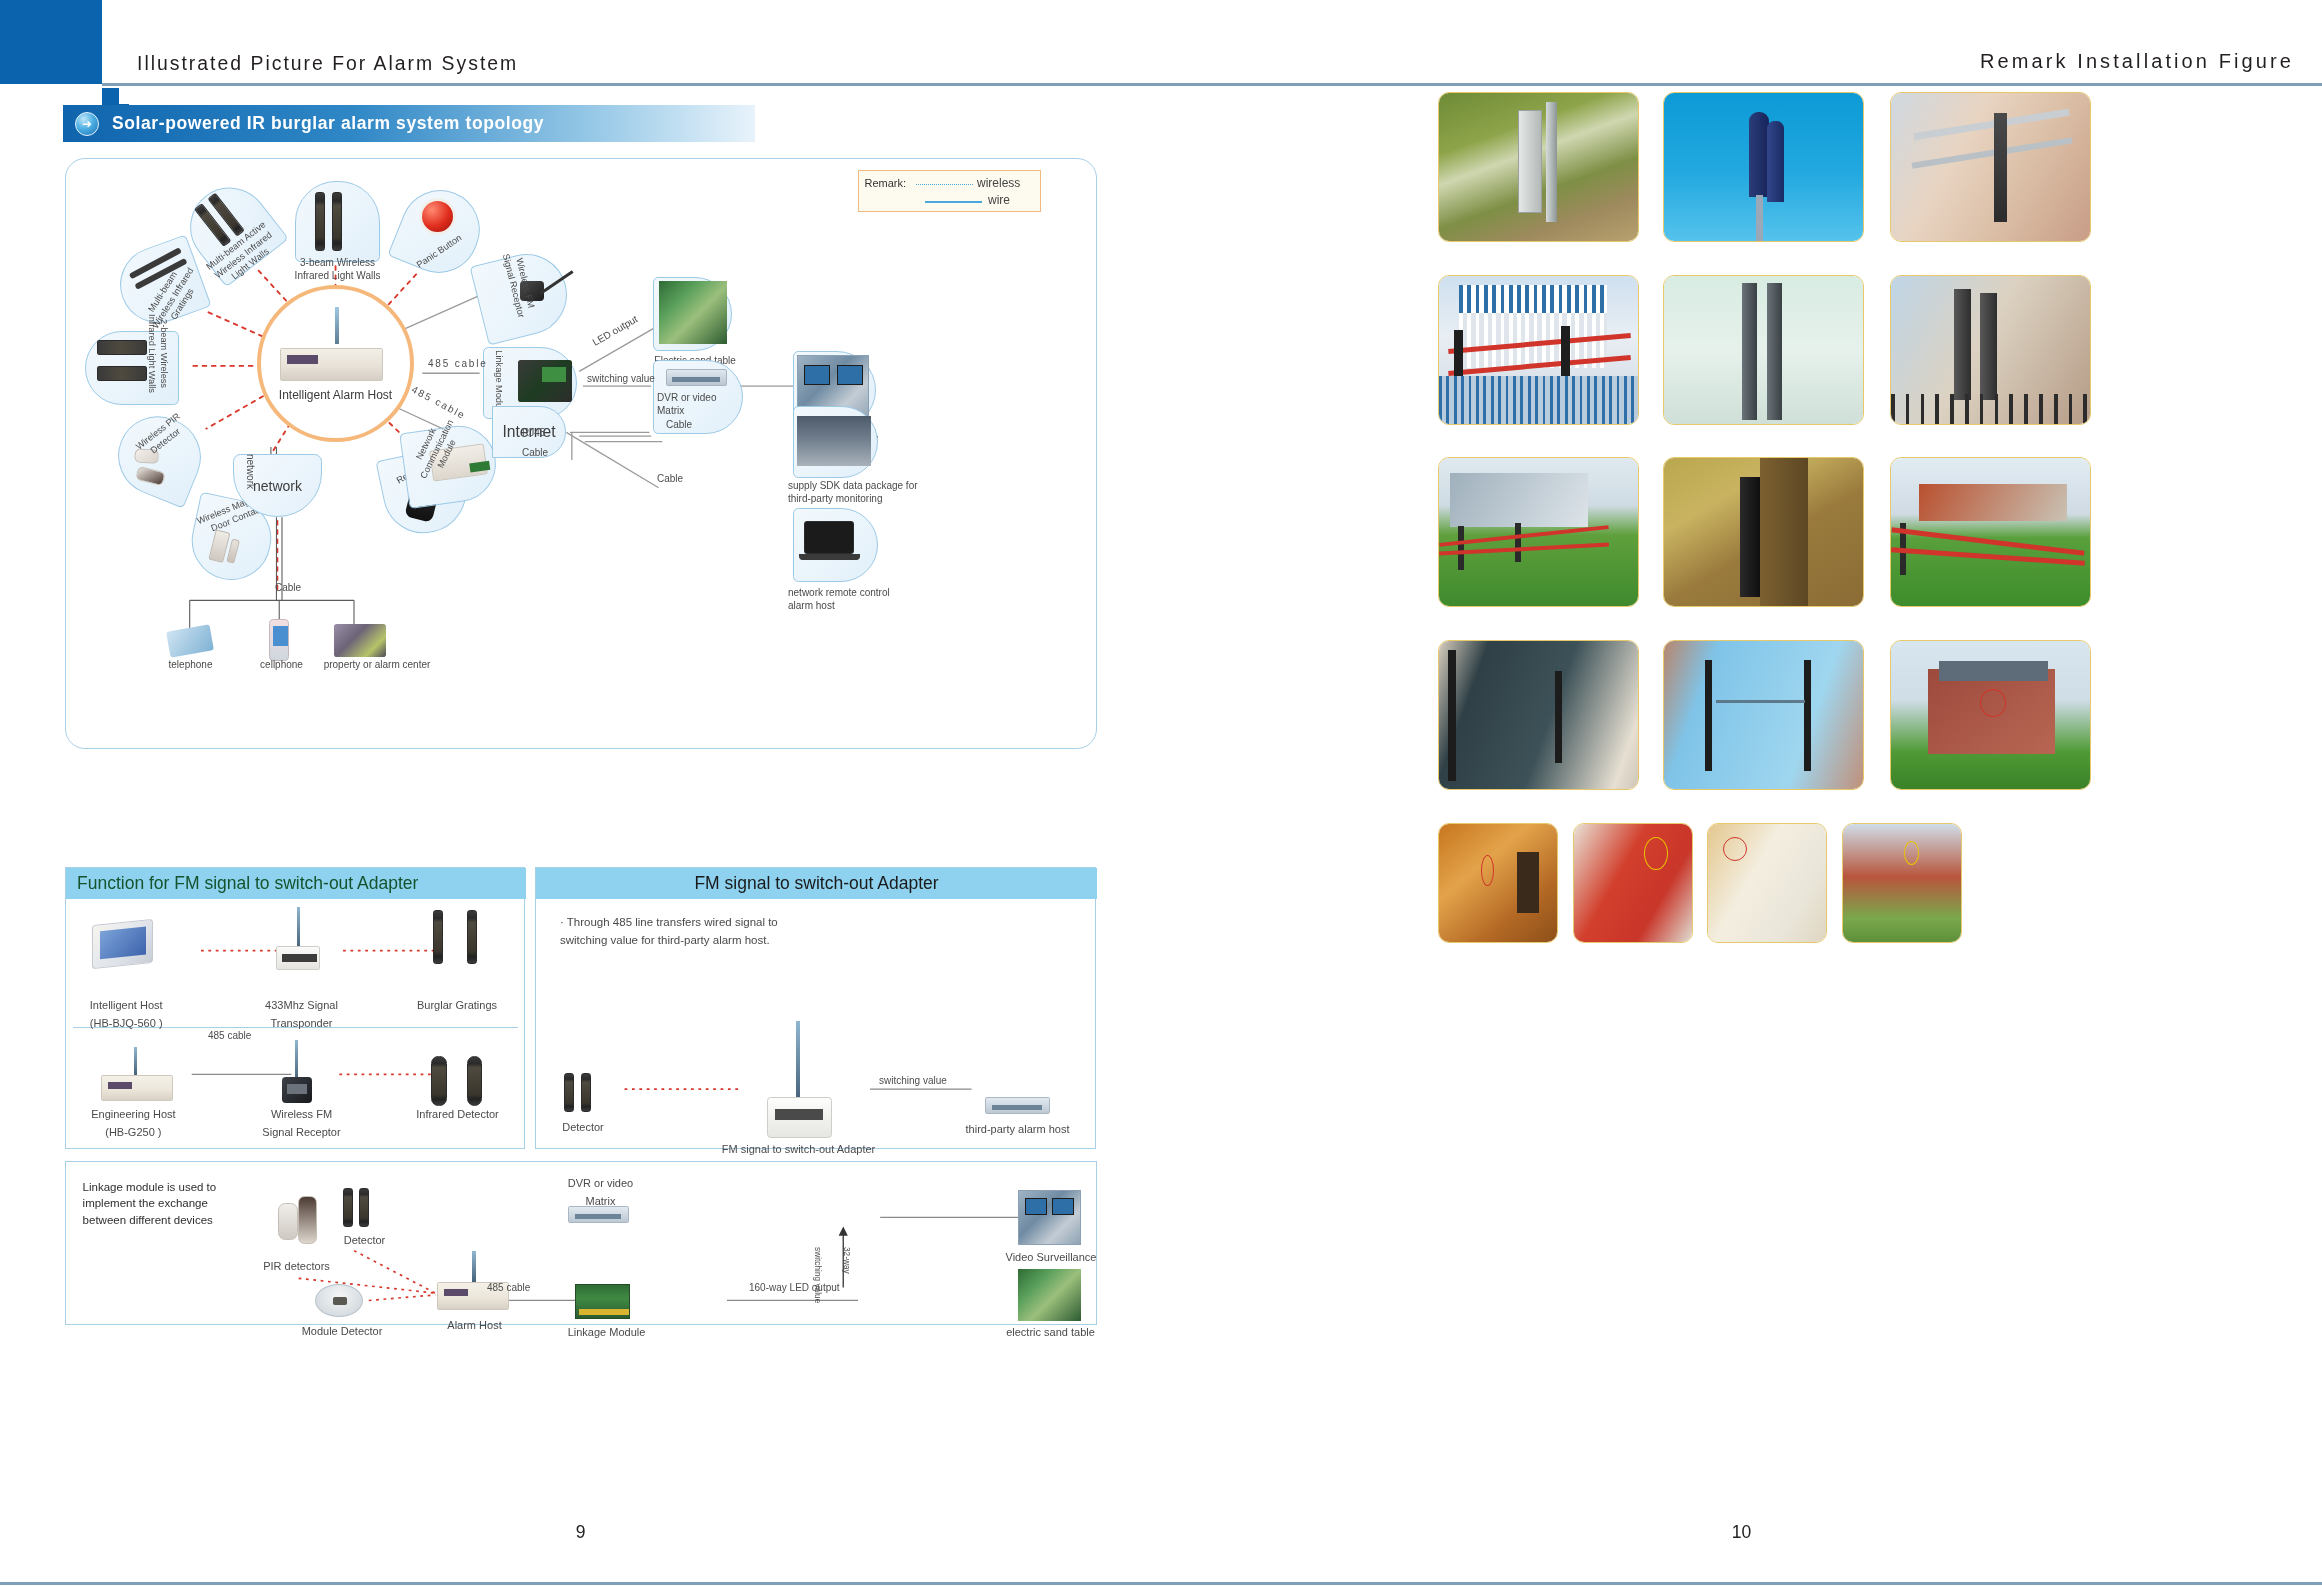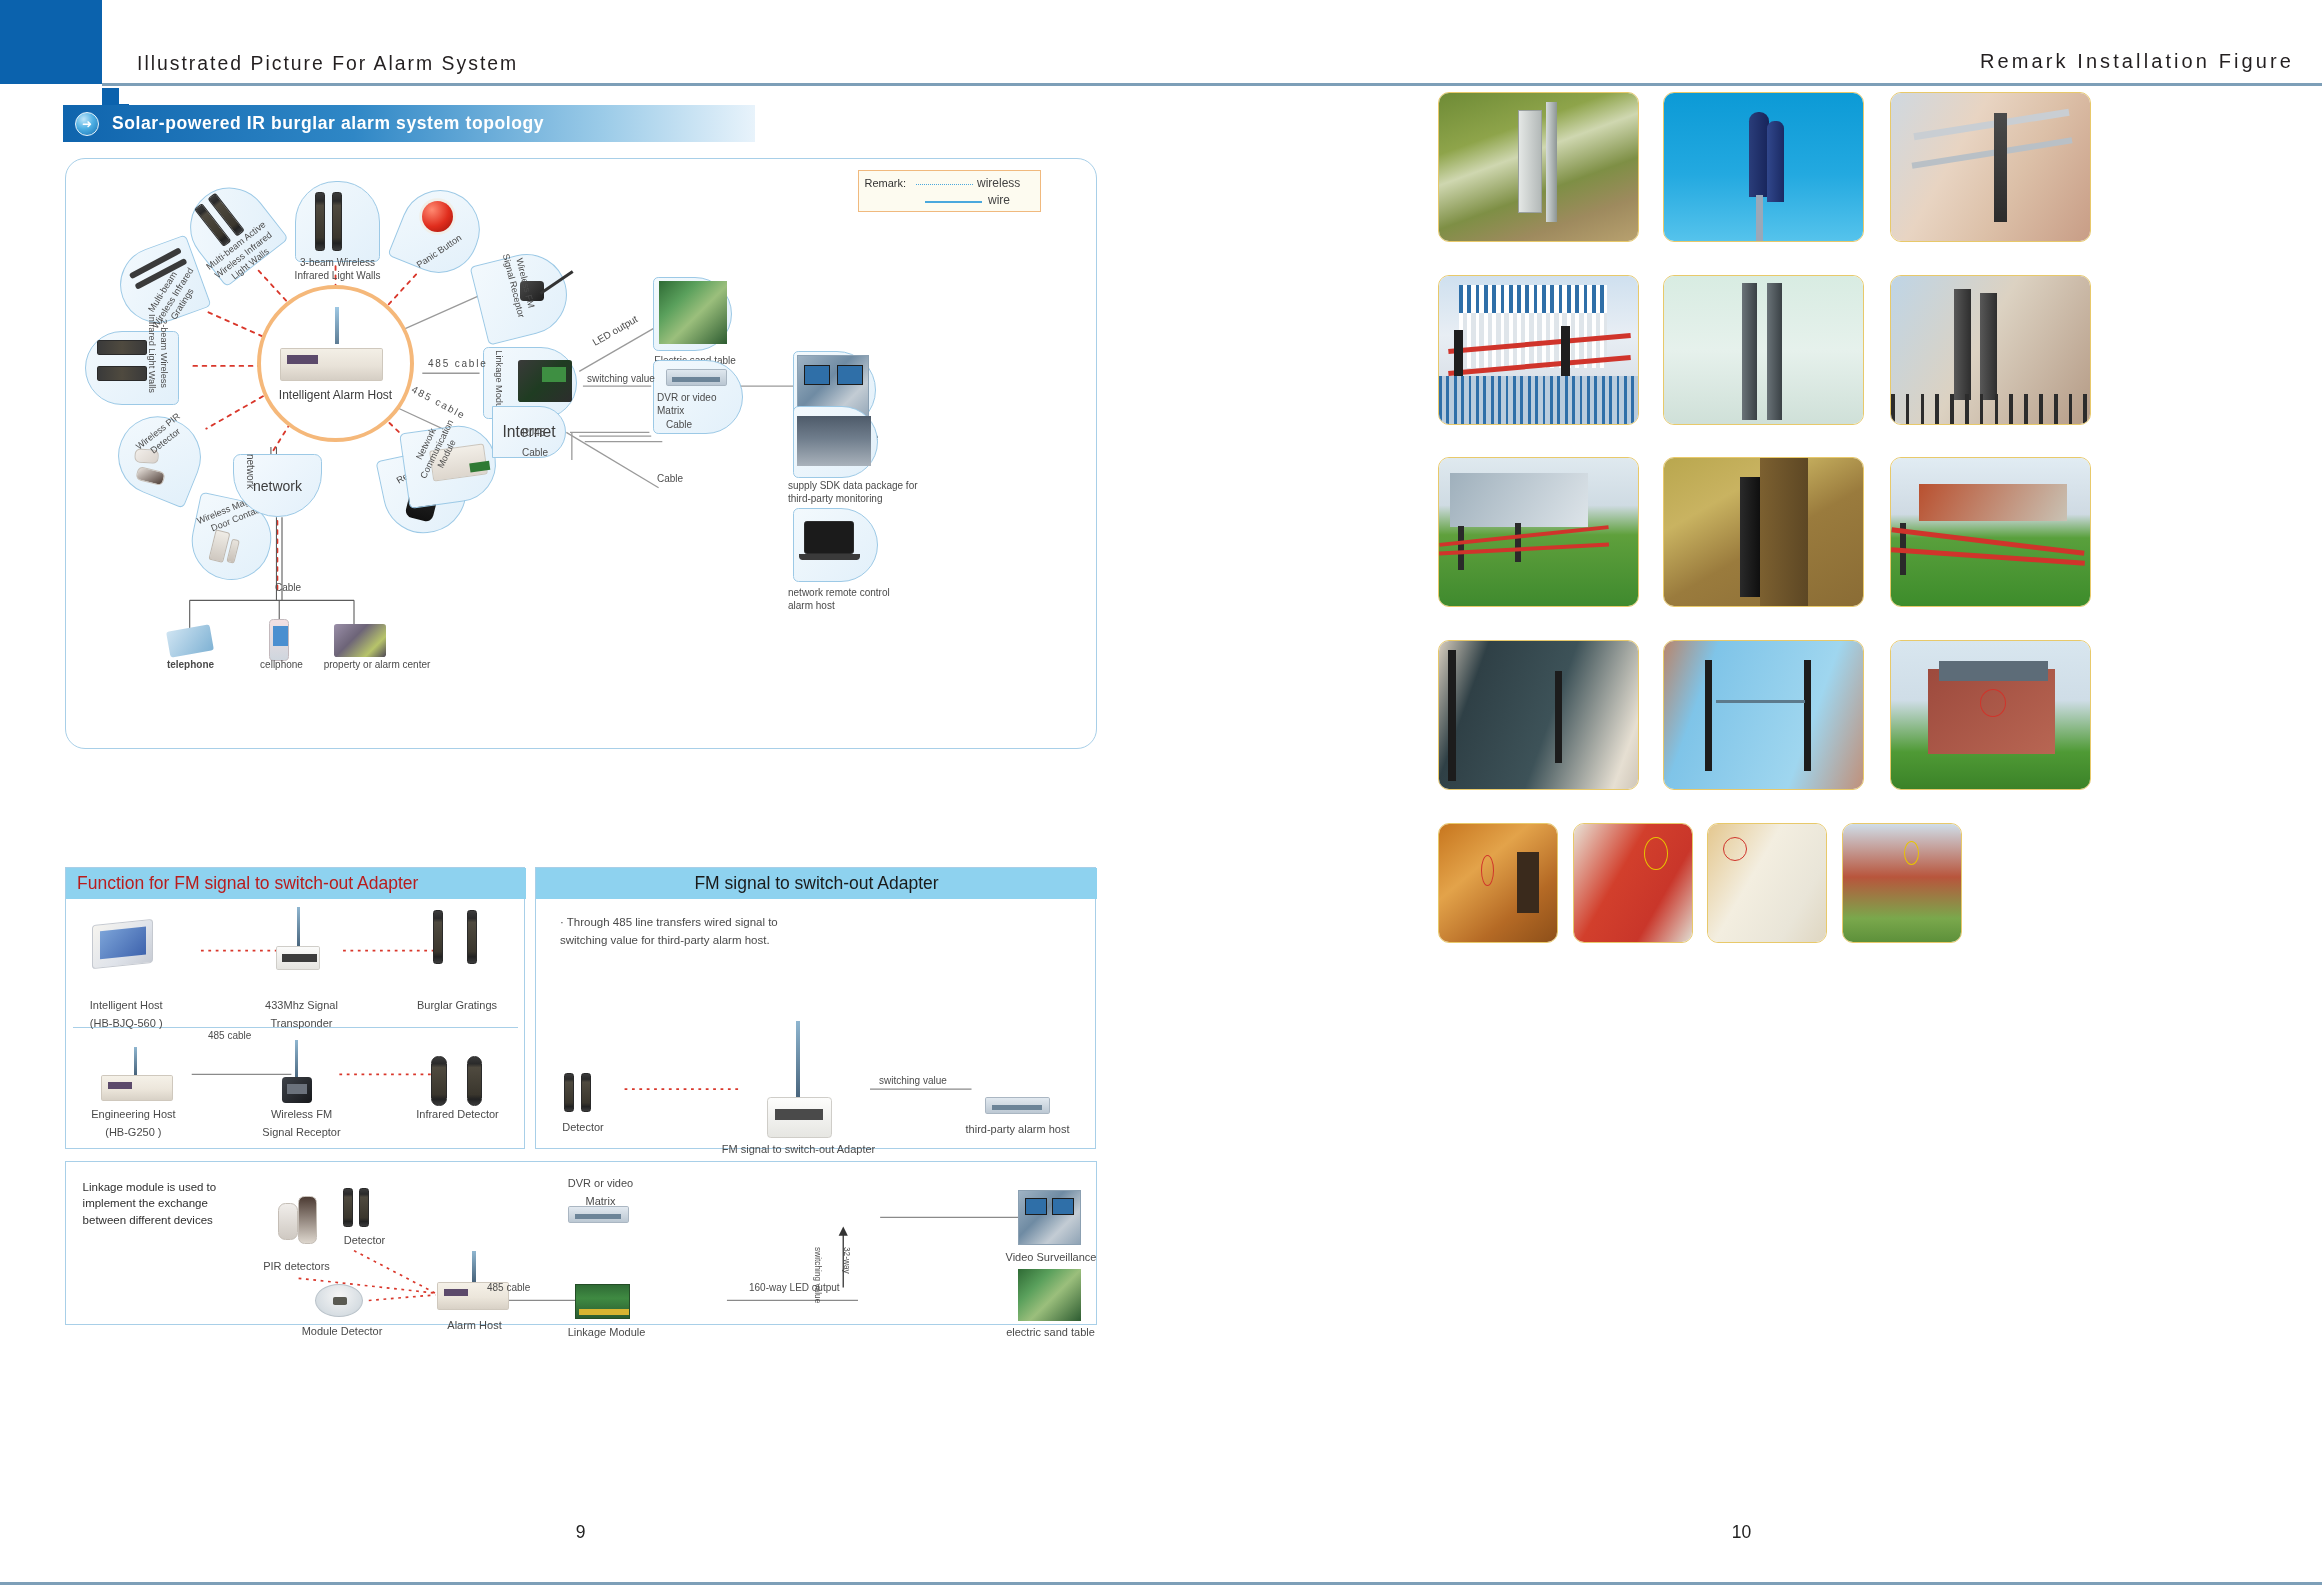--- a/index.html
+++ b/index.html
@@ -149,21 +149,21 @@
 
   
   #panelA {
     position: absolute; left: 65px; top: 775px; width: 460px; height: 282px;
     border: 1.4px solid #a8cfe8; background: #fff;
   }
   #panelA-head {
     position: absolute; left: 0; top: 0; width: 460px; height: 31px;
     background: #8ed2ef; display: flex; align-items: center;
   }
-  #panelA-head span { margin-left: 11px; font-size: 17.5px; color: #b91c1c; }
+  #panelA-head span { margin-left: 11px; font-size: 17.5px; color: #14532d; }
   #panelA-div {
     position: absolute; left: 7.4px; top: 159px; width: 445px; height: 0;
     border-top: 1.4px solid #a8cfe8;
   }
 
   #panelB {
     position: absolute; left: 535px; top: 775px; width: 561px; height: 282px;
     border: 1.4px solid #a8cfe8; background: #fff;
   }
   #panelB-head {
@@ -425,21 +425,21 @@
 
     <div class="pod" style="left:727px; top:349px; width:85px; height:74px; border-radius:5.5px 37px 37px 5.5px;"></div>
     <div class="art" style="left:738px; top:362px;">
       <div style="width:50px;height:33px;background:#1b1b1b;border:1.8px solid #2c2c2c;border-radius:2.8px;"></div>
       <div style="width:61px;height:5.5px;background:#3a3a3a;border-radius:0 0 3.7px 3.7px;margin-left:-5.5px;"></div>
     </div>
     <div class="node-label" style="left:722px; top:428px; width:148px; text-align:left;">network remote control
 alarm host</div>
 
     <div class="art" style="left:102px; top:469px; width:44px; height:26px; background:linear-gradient(135deg,#cfe4f2,#7fb2d4); border-radius:2.8px; transform:rotate(-10deg);"></div>
-    <div class="node-label" style="left:81px; top:500px; width:87px;font-weight:bold;">telephone</div>
+    <div class="node-label" style="left:81px; top:500px; width:87px;">telephone</div>
 
     <div class="art" style="left:203px; top:460px; width:20px; height:42px; background:linear-gradient(to bottom,#f2dfe2,#cfd6de); border:0.9px solid #c3b9bd; border-radius:4.6px;">
       <div style="position:absolute;left:2.8px;top:5.5px;width:14.8px;height:20px;background:#4a8fd0;"></div>
     </div>
     <div class="node-label" style="left:172px; top:500px; width:87px;">cellphone</div>
 
     <div class="art" style="left:268px; top:465px; width:52px; height:33px; background:linear-gradient(135deg,#9a8fa8 0%,#6d6478 40%,#b7c46a 75%,#4e4856 100%); border-radius:2.8px;"></div>
     <div class="node-label" style="left:251px; top:500px; width:120px;">property or alarm center</div>
 
     <div class="wirelbl sp" style="left:362px; top:199px;">485 cable</div>

